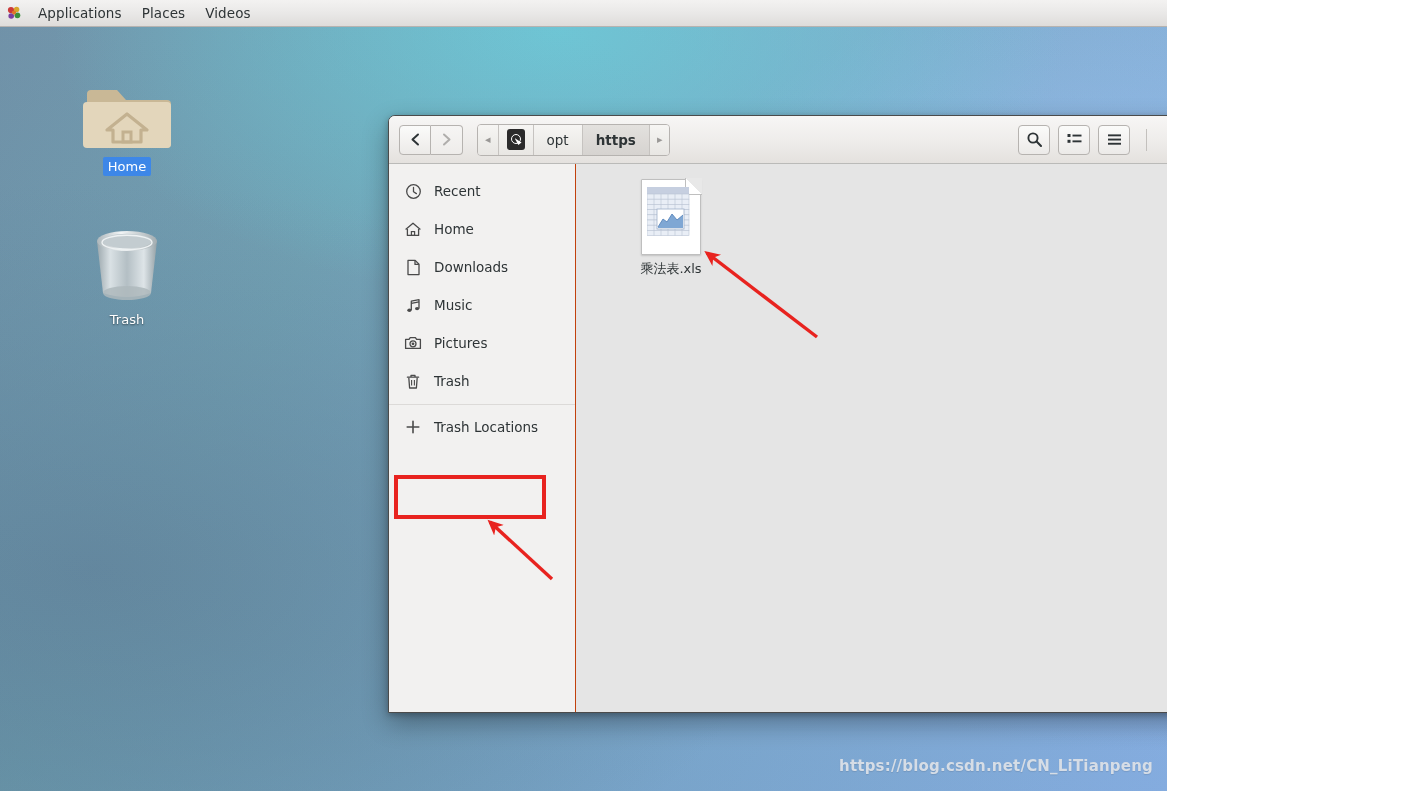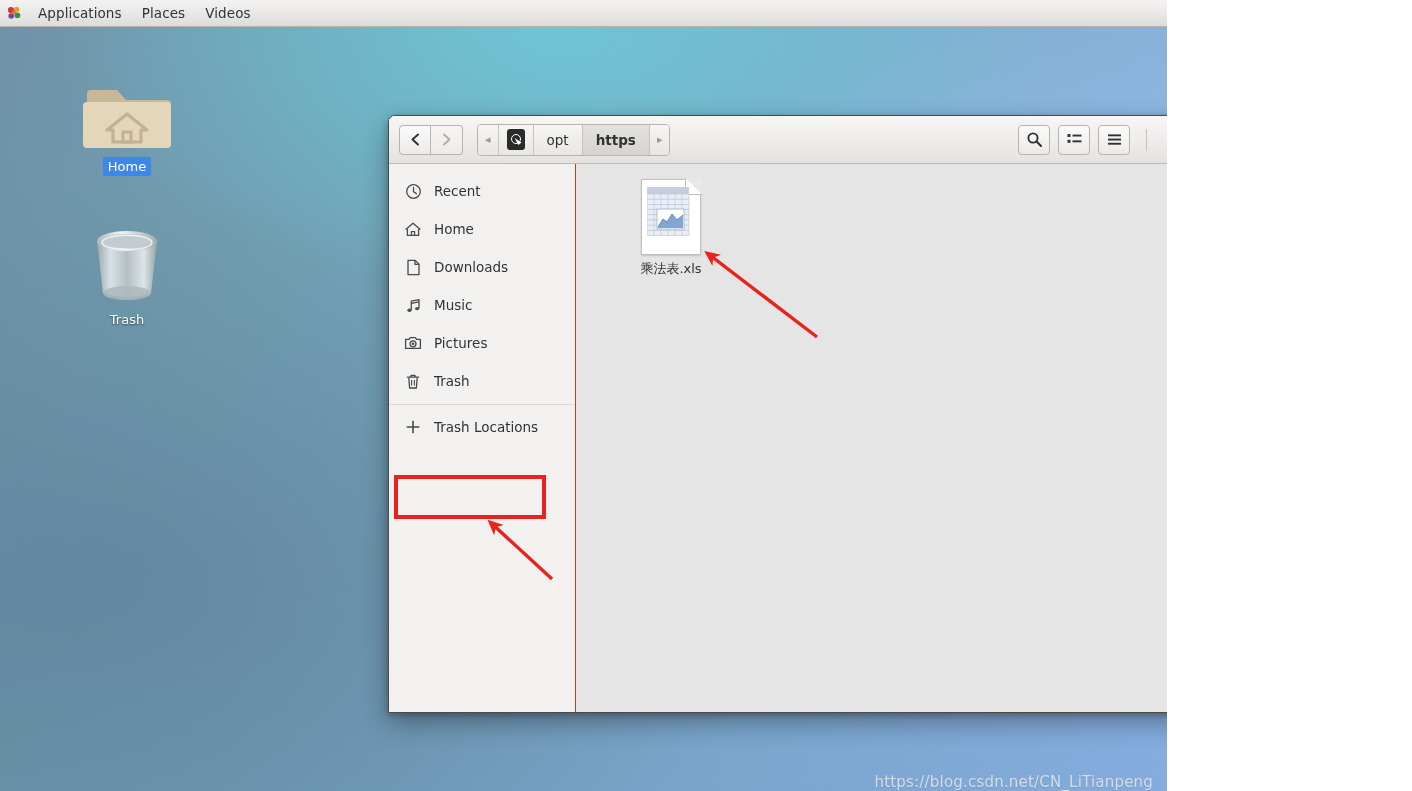--- a/index.html
+++ b/index.html
@@ -259,26 +259,27 @@
   .anno-box {
     position: absolute;
     border: 4px solid #e8231f;
     box-sizing: border-box;
     z-index: 20;
   }
   .anno-svg { position: absolute; inset: 0; z-index: 21; pointer-events: none; }
 
   .watermark {
     position: absolute;
-    right: 14px; bottom: 0;
+    right: 14px; bottom: 16px;
     font-size: 15px;
     color: #d6dde6;
     text-shadow: 0 1px 1px rgba(0,0,0,0.10);
     letter-spacing: .2px;
     z-index: 6;
+    font-weight: bold;
   }
 </style>
 </head>
 <body>
 
 <div id="screen">
 
   <div class="wallpaper"></div>
 
   <div class="top-panel">

